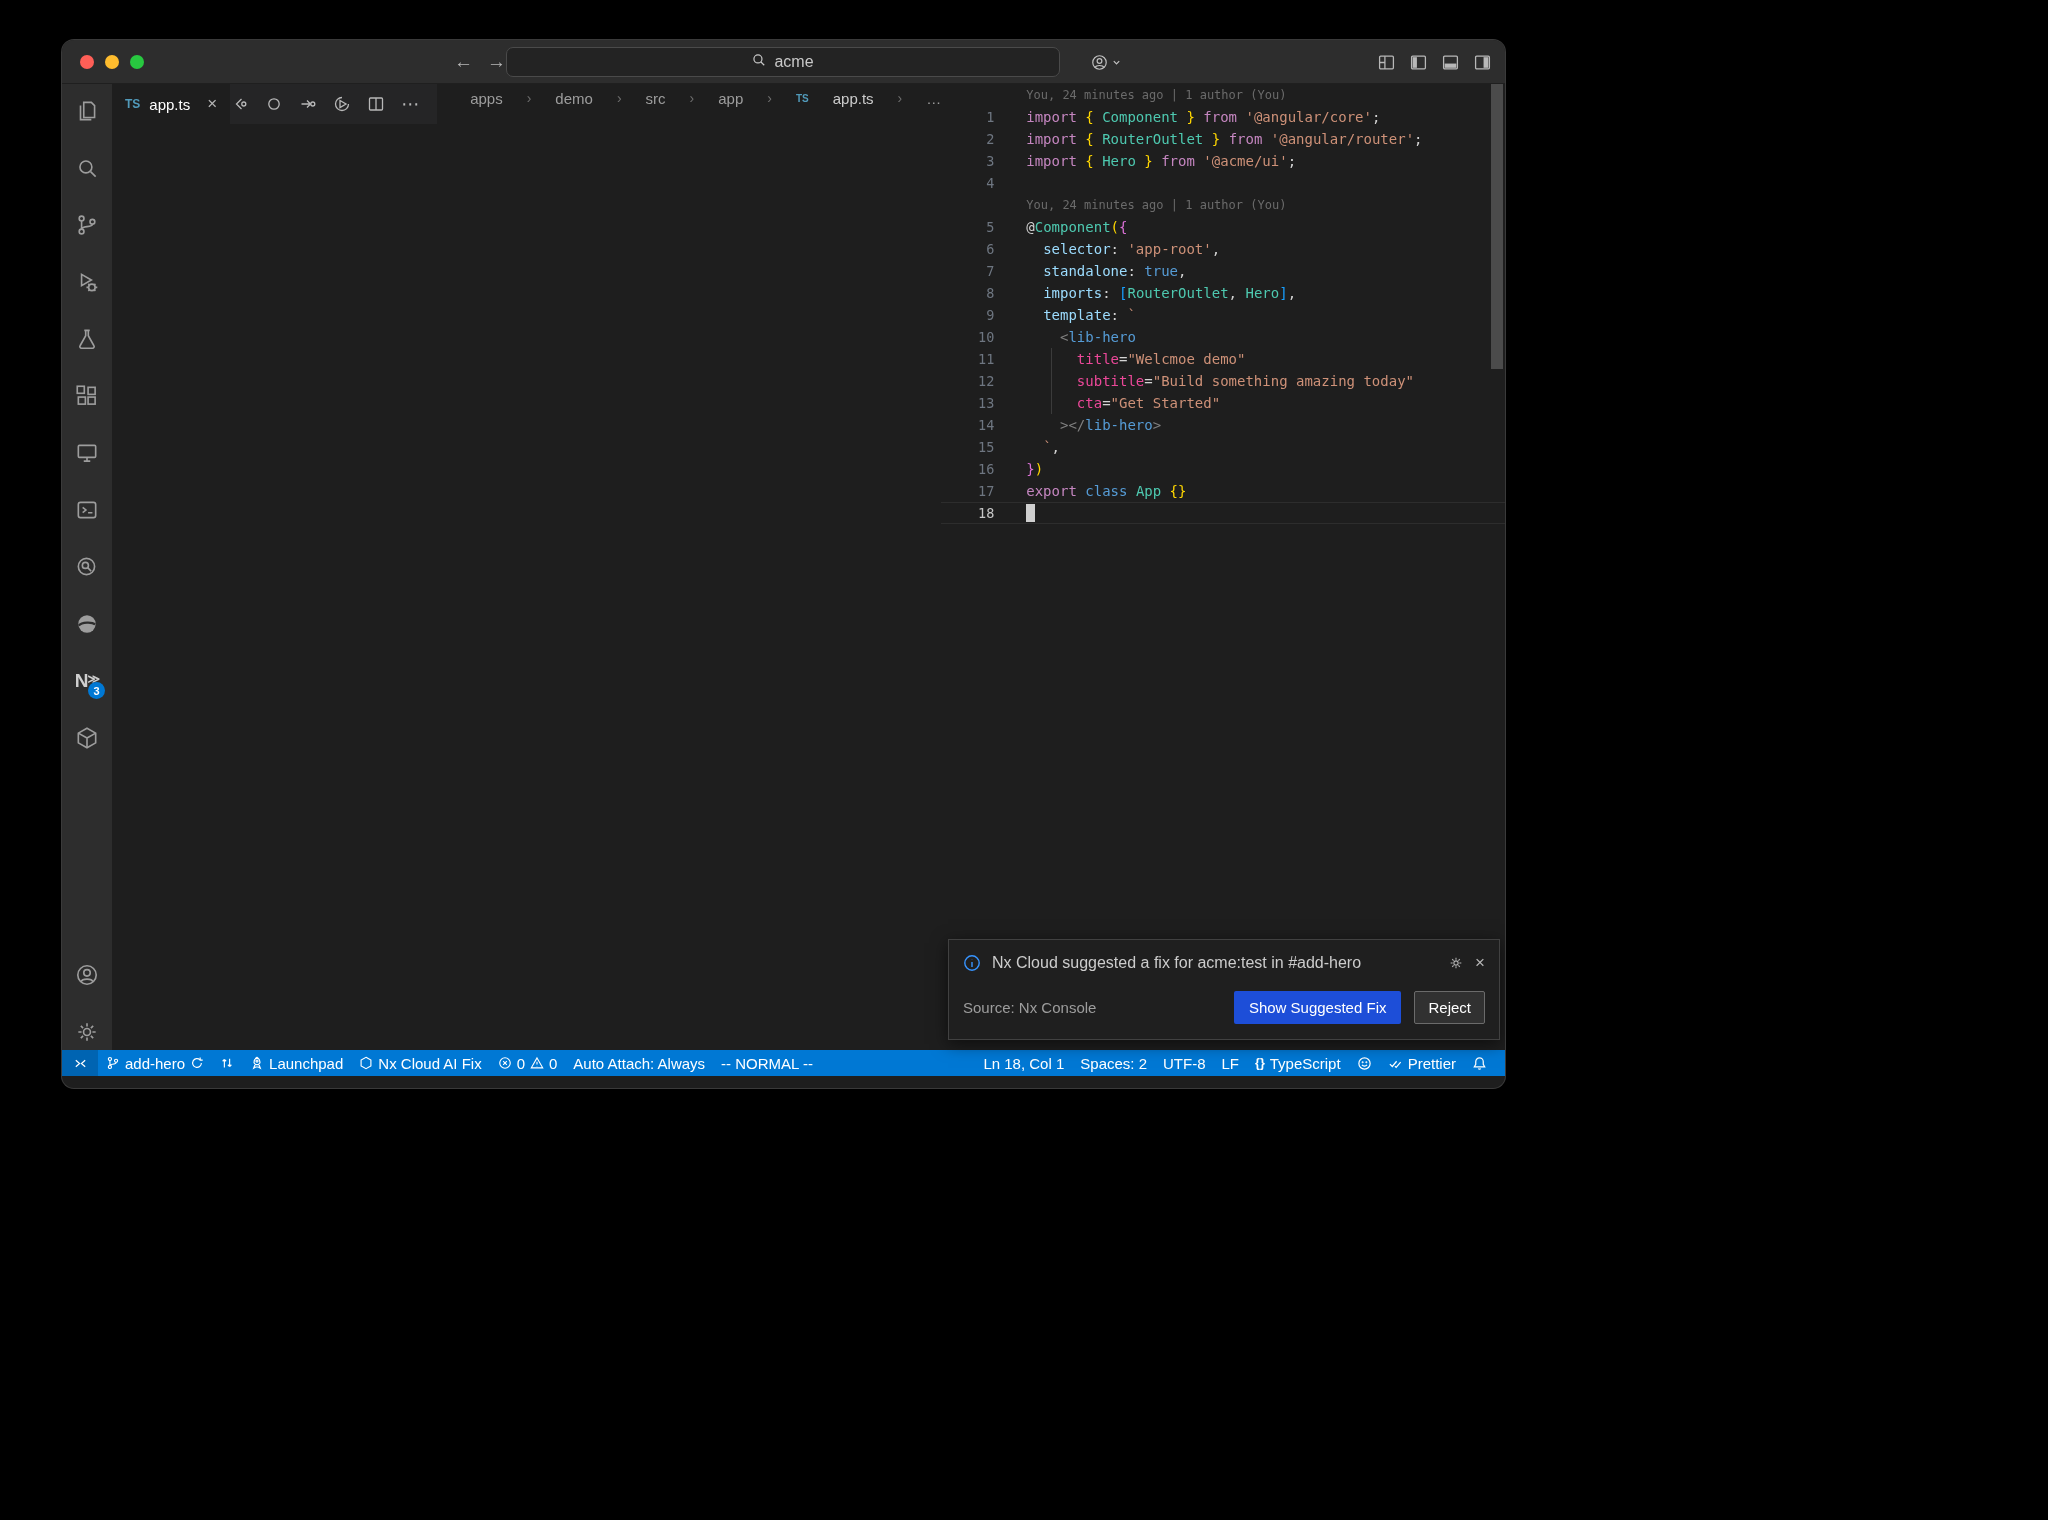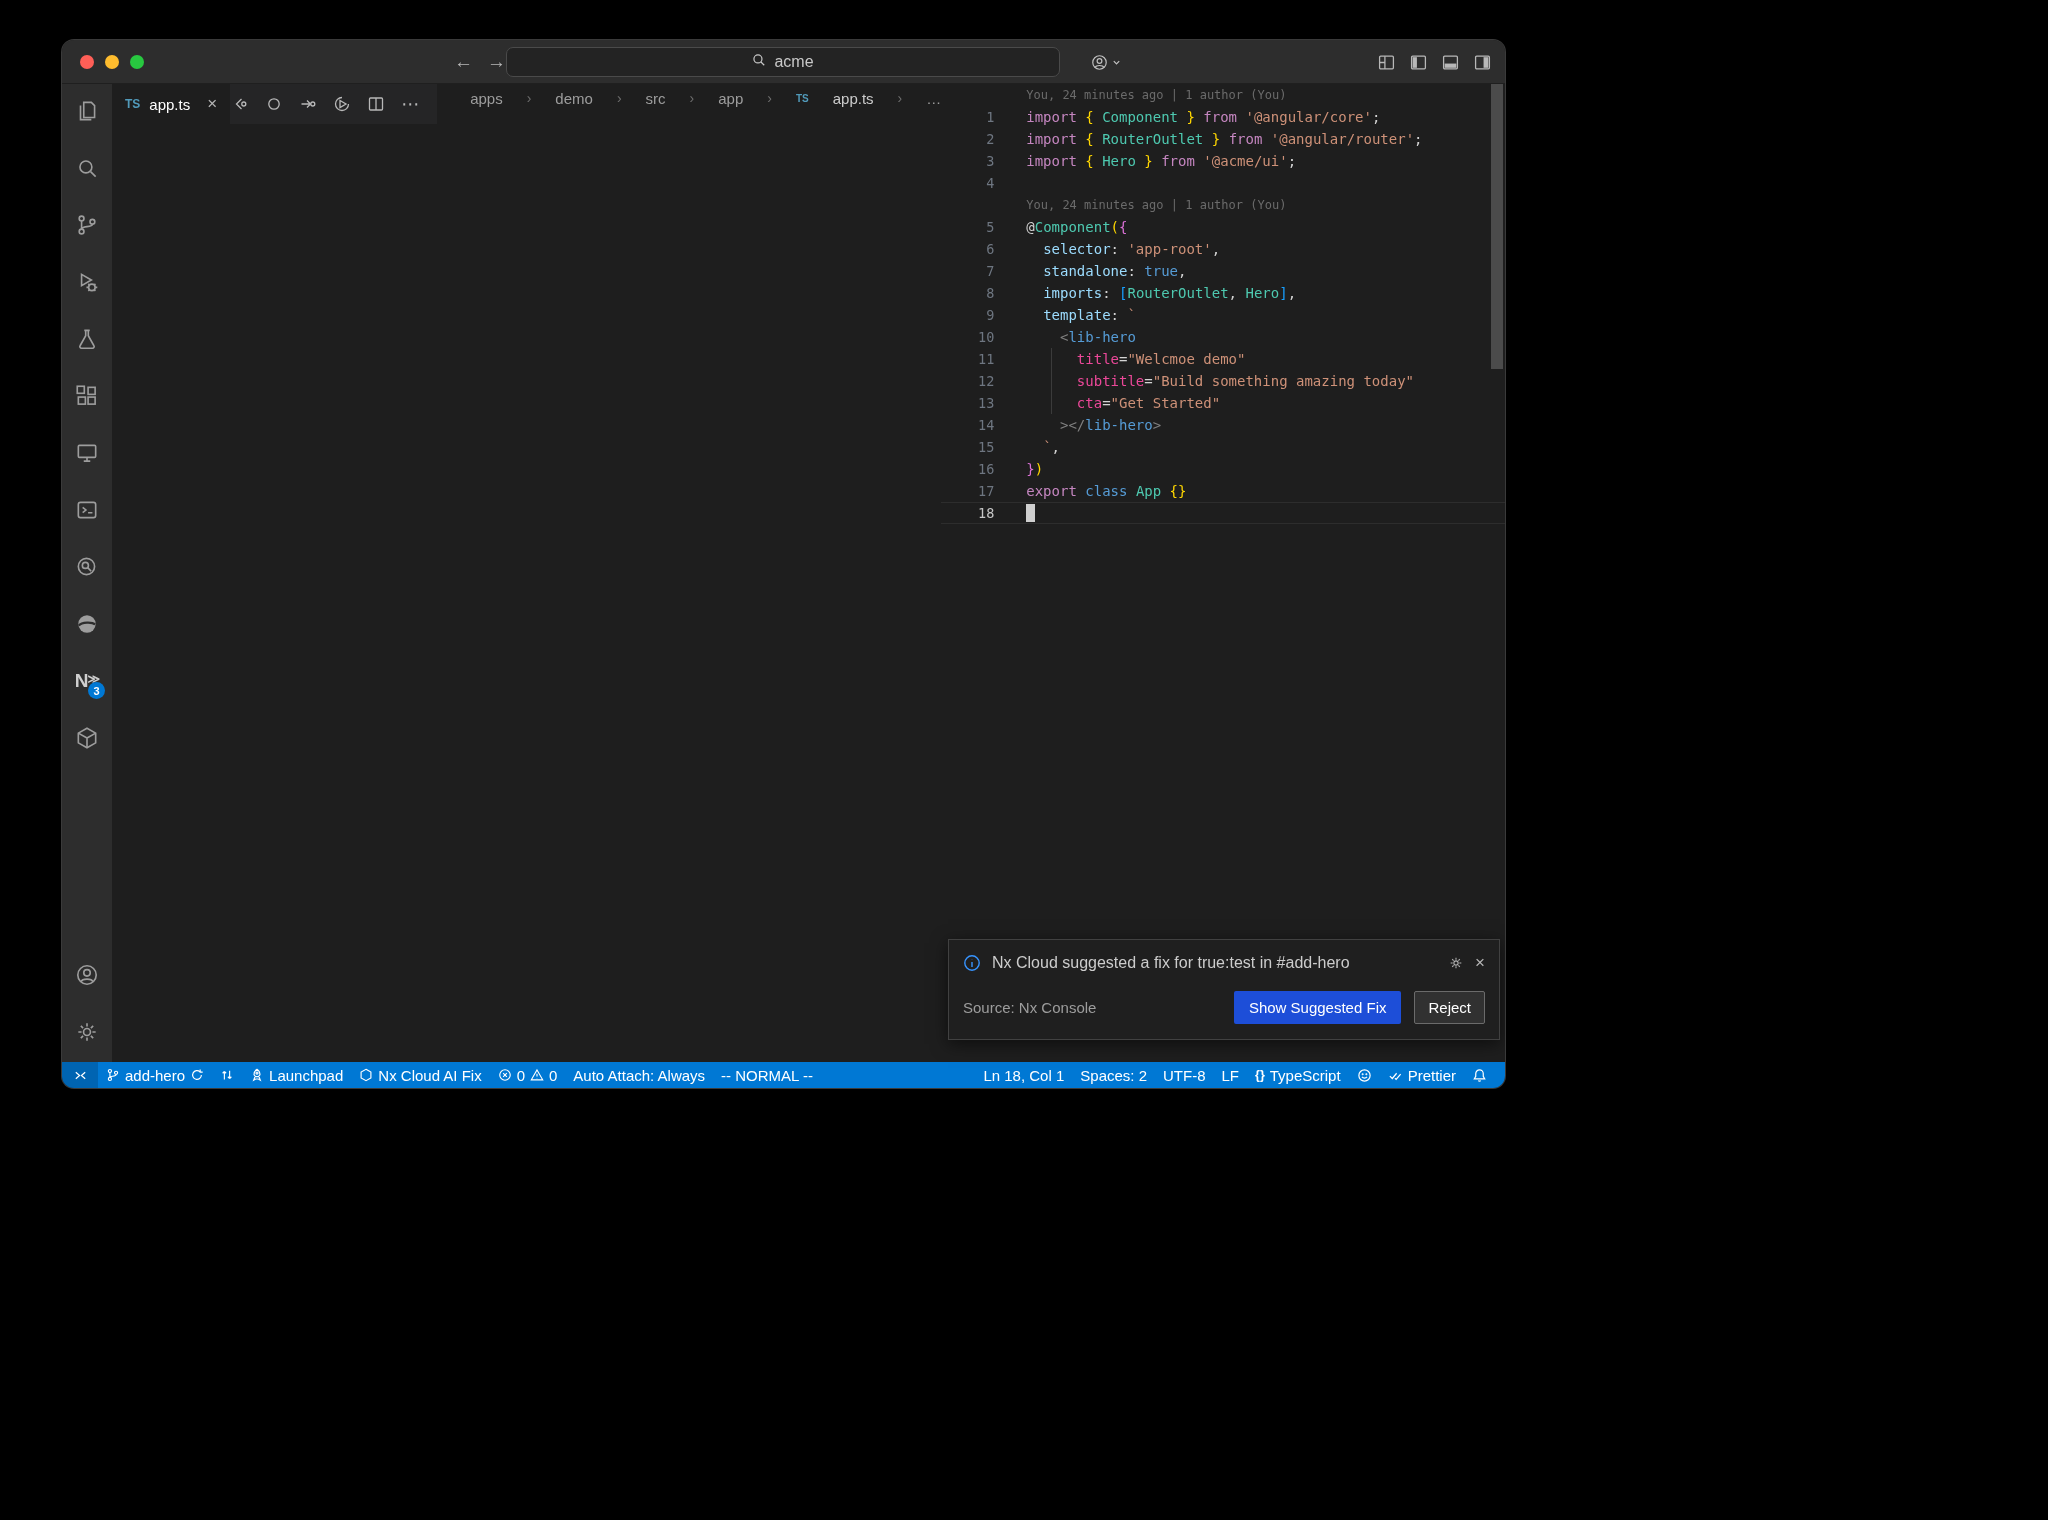--- a/index.html
+++ b/index.html
@@ -73,21 +73,21 @@
   .notif-title { flex:1; }
   .notif-head svg { display:block; }
   .notif-close { color:#b5b5b5; font-size:17px; }
   .notif-body { display:flex; align-items:center; gap:13px; padding:9px 14px 15px; }
   .notif-source { color:#9d9d9d; font-size:15px; flex:1; }
   .btn { font-family:"Liberation Sans",sans-serif; font-size:15px; border-radius:2px; cursor:default; }
   .btn-primary { background:#1d4ed8; color:#fff; border:none; padding:8px 15px; }
   .btn-secondary { background:#313131; color:#fff; border:1px solid #6b6b6b; padding:7px 13px; }
 
   
-  .statusbar { position:absolute; left:0; right:0; bottom:0; height:26px; background:#0078d4;
+  .statusbar { position:absolute; left:0; right:0; bottom:12px; height:26px; background:#0078d4;
                display:flex; align-items:center; color:#fff; font-size:15px; }
   .sb-left { display:flex; height:100%; align-items:center; flex:1; }
   .sb-right { display:flex; height:100%; align-items:center; padding-right:10px; }
   .sb-item { display:flex; align-items:center; gap:5px; padding:0 8px; height:100%; }
   .sb-item svg { stroke:#fff; fill:none; stroke-width:1.3; display:block; }
   .remote { background:rgba(0,0,0,.16); width:36px; justify-content:center; padding:0; }
   .sb-braces { font-size:12.5px; font-weight:700; }
 </style>
 </head>
 <body>
@@ -392,21 +392,21 @@
     </div>
 
     <div class="notification">
       <div class="notif-head">
         <span>
           <svg width="18" height="18" viewBox="0 0 18 18" fill="none" stroke="#3794ff" stroke-width="1.4">
               <circle cx="9" cy="9" r="7.2"></circle>
               <path d="M9 5.4v.3M9 8v5"></path>
             </svg>
         </span>
-        <span class="notif-title">Nx Cloud suggested a fix for true:test in #add-hero</span>
+        <span class="notif-title">Nx Cloud suggested a fix for acme:test in #add-hero</span>
         <span>
           <svg width="16" height="16" viewBox="0 0 24 24" fill="none" stroke="#b5b5b5" stroke-width="1.6">
               <circle cx="12" cy="12" r="3.2"></circle>
               <path d="M12 4v3M12 17v3M4 12h3M17 12h3M6.3 6.3l2.1 2.1M15.6 15.6l2.1 2.1M17.7 6.3l-2.1 2.1M8.4 15.6l-2.1 2.1"></path>
             </svg>
         </span>
         <span class="notif-close">×</span>
       </div>
       <div class="notif-body">
         <span class="notif-source">Source: Nx Console</span>

